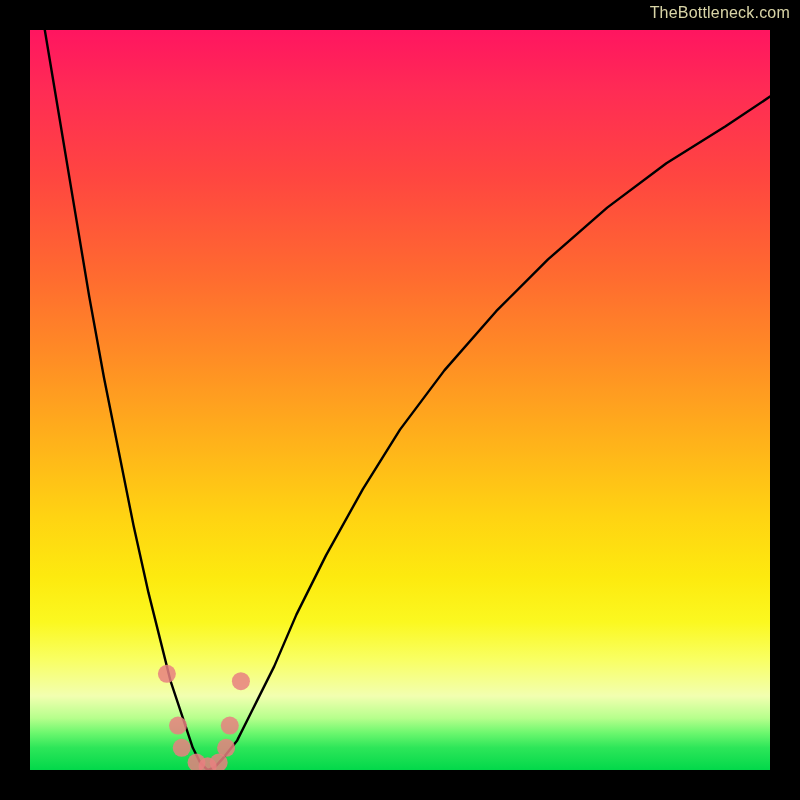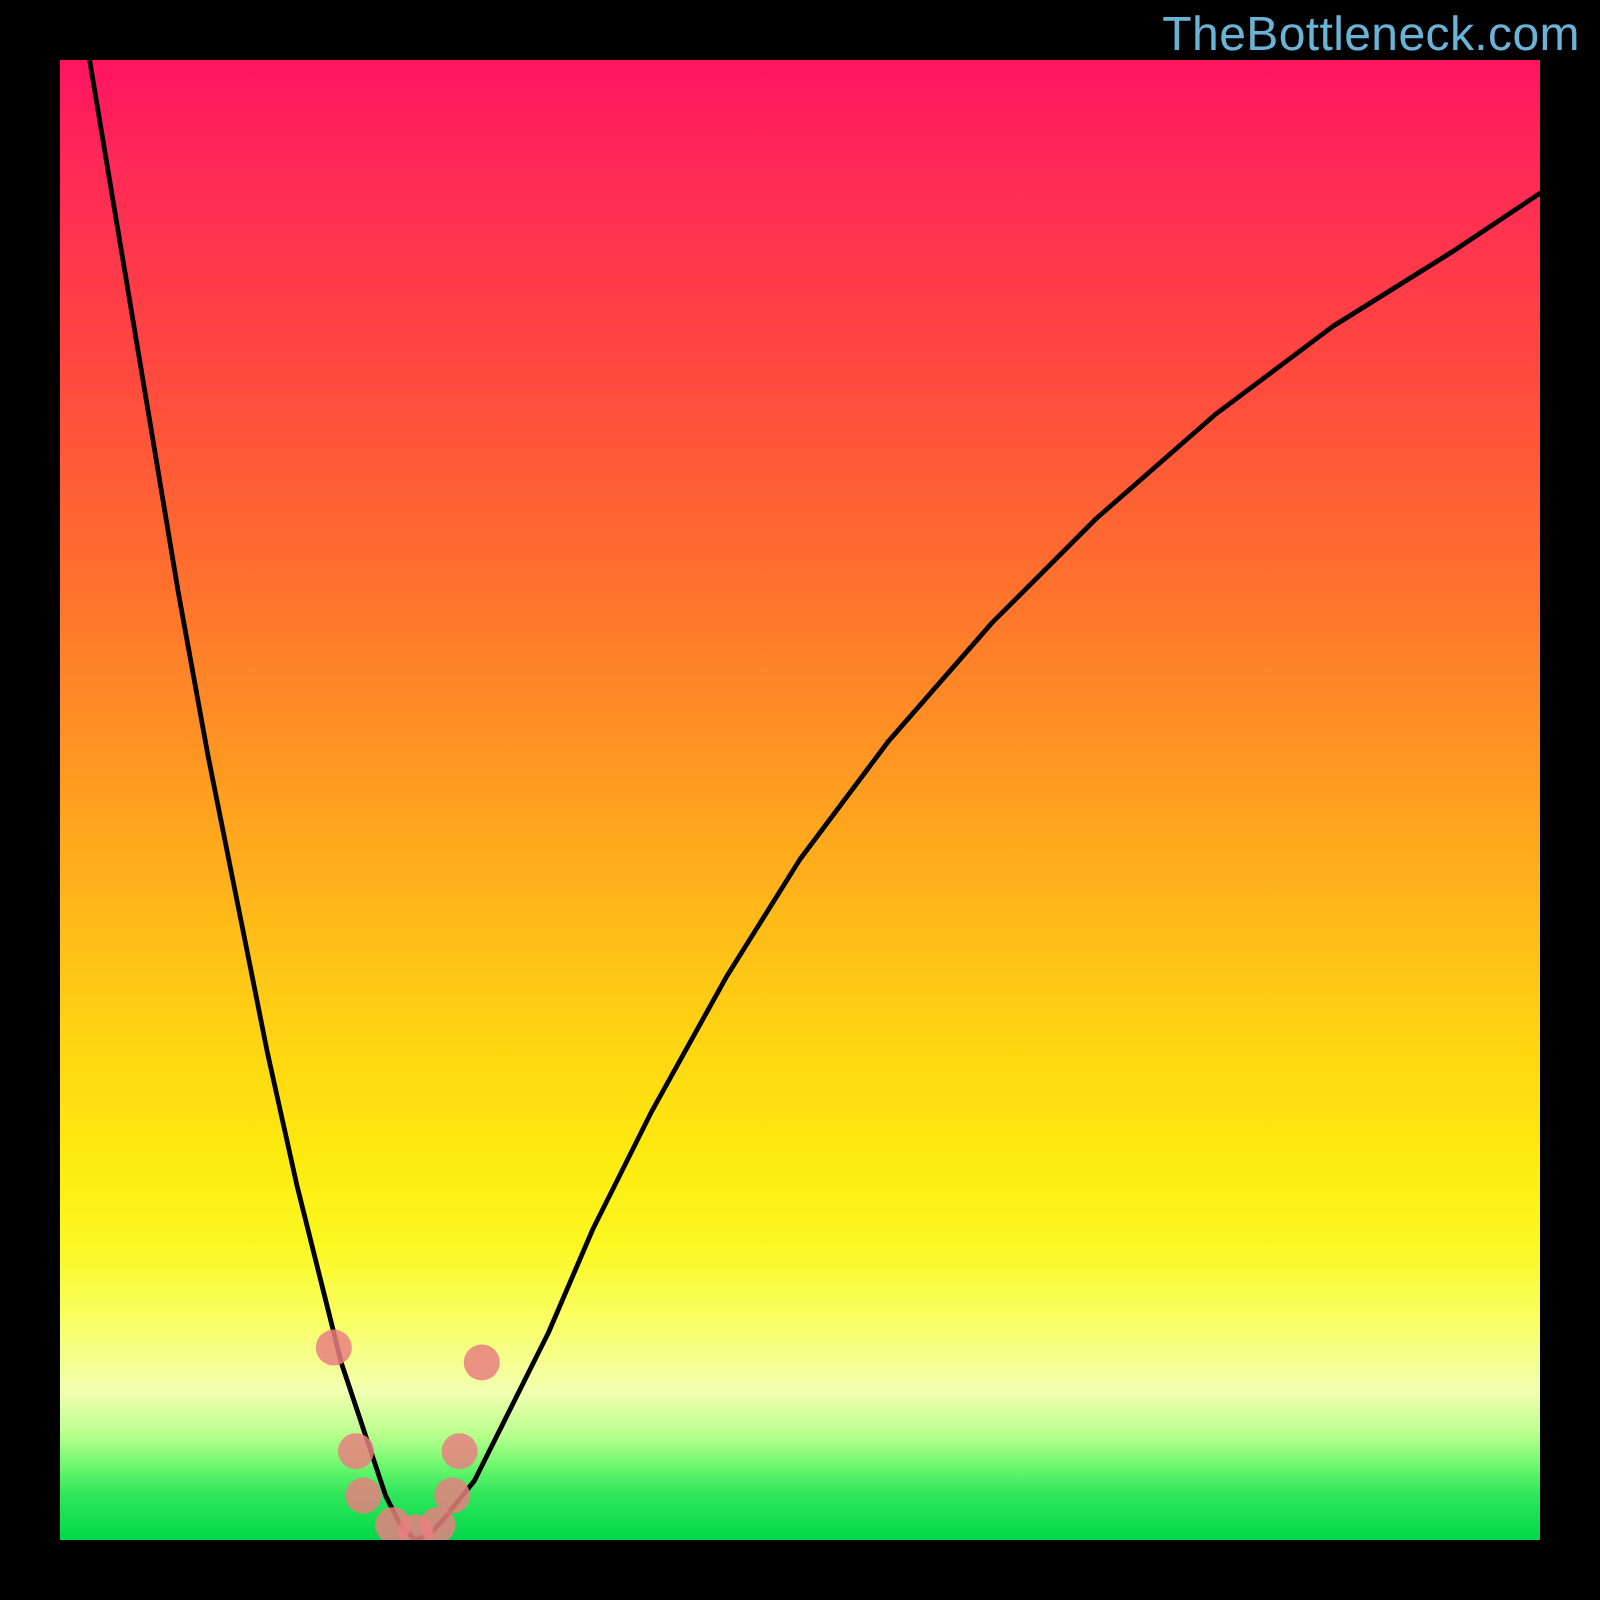--- a/index.html
+++ b/index.html
@@ -47,22 +47,22 @@
     position: absolute;
     left: 0;
     top: 0;
     width: 740px;
     height: 740px;
   }
   .watermark {
     position: absolute;
     top: 4px;
     right: 10px;
-    color: #7dd3fc;
-    font-size: 24px;
+    color: #fef9c3;
+    font-size: 16px;
     font-weight: 500;
     letter-spacing: 0.2px;
     user-select: none;
     opacity: 0.85;
   }
 </style>
 </head>
 <body>
 
 <div class="frame">

